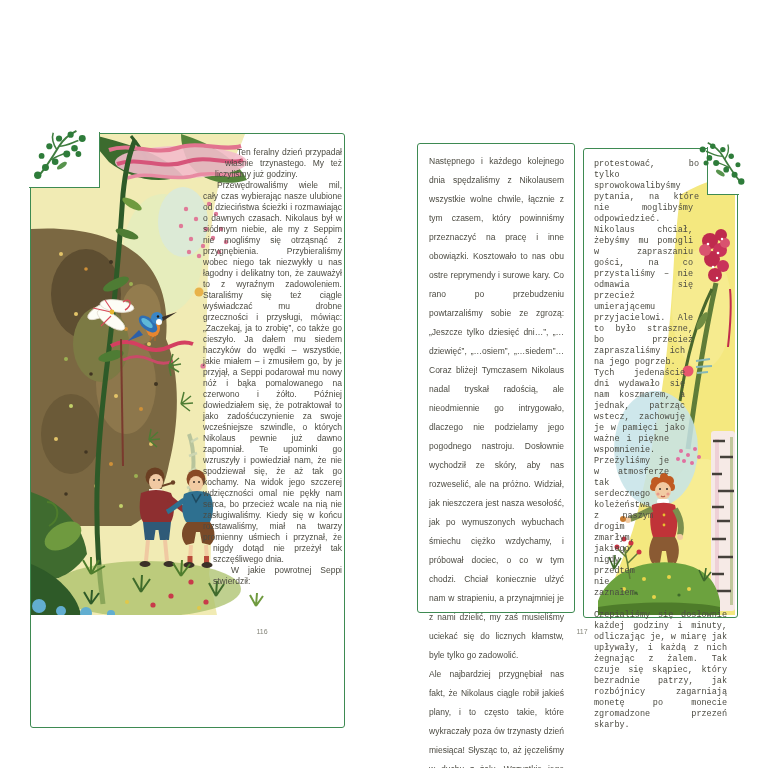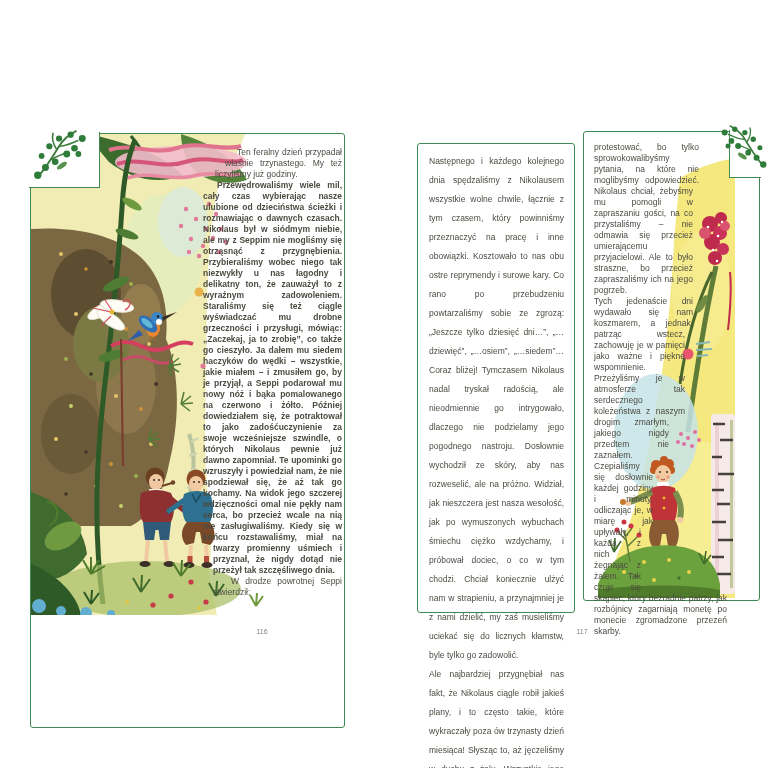--- a/index.html
+++ b/index.html
@@ -3,35 +3,35 @@
 <meta charset="utf-8">
 <style>
   html,body{margin:0;padding:0;}
   body{width:768px;height:768px;background:#ffffff;overflow:hidden;
        font-family:"Liberation Sans",sans-serif;}
   #spread{position:relative;width:768px;height:768px;}
   .panel{position:absolute;box-sizing:border-box;border:1.6px solid #3e8a52;
          border-radius:3px;background:#fff;}
   #left-panel{left:30px;top:133px;width:315px;height:595px;}
   #col1-panel{left:417px;top:143px;width:158px;height:470px;}
-  #col2-panel{left:583px;top:131px;width:177px;height:470px;}
+  #col2-panel{left:583px;top:148px;width:155px;height:470px;font-family:Liberation Mono, monospace;}
   .art{position:absolute;left:0;top:0;z-index:1;}
   .notch{position:absolute;background:#fff;z-index:3;}
   #notch-left{left:-1.6px;top:-1.6px;width:70px;height:55px;
       border-right:1.6px solid #3e8a52;border-bottom:1.6px solid #3e8a52;}
   #notch-right{right:-1.6px;top:-1.6px;width:31px;height:47px;
       border-left:1.6px solid #3e8a52;border-bottom:1.6px solid #3e8a52;}
   .ornament{position:absolute;overflow:visible;}
   #orn-l{left:1px;top:-7px;}
   #orn-r{right:-9px;top:-11px;transform:scaleX(-1);}
   .txt{position:relative;z-index:2;color:#4c4b42;font-size:8.5px;
        line-height:11px;text-align:justify;}
   .txt p{margin:0;}
   #left-text{position:absolute;left:172px;top:13px;width:139px;}
-  #left-text .ind{text-indent:14px;font-weight:bold;}
+  #left-text .ind{text-indent:14px;}
   #left-text .ind2{text-indent:18px;}
   #col1-text{position:absolute;left:11px;top:8px;width:135px;line-height:19px;}
   #col2-text{position:absolute;left:10px;top:10px;width:133px;}
   .fl{float:left;clear:left;}
   .fr{float:right;clear:right;}
   .pagenum{position:absolute;font-size:7px;color:#85857a;z-index:4;
            width:30px;text-align:center;}
   #pn-116{left:247px;top:628px;}
   #pn-117{left:567px;top:628px;}
 </style>
@@ -237,21 +237,21 @@
     </div>
 
     <div id="left-text" class="txt">
       <div class="fl" style="width:34px;height:11px"></div>
       <div class="fl" style="width:22px;height:11px"></div>
       <div class="fl" style="width:12px;height:11px"></div>
       <div class="fl" style="width:0;height:363px"></div>
       <div class="fl" style="width:10px;height:55px"></div>
       <p>Ten feralny dzień przypadał właśnie trzynastego. My też liczyliśmy już godziny.</p>
       <p class="ind">Przewędrowaliśmy wiele mil, cały czas wybierając nasze ulubione od dzieciństwa ścieżki i rozmawiając o dawnych czasach. Nikolaus był w siódmym niebie, ale my z Seppim nie mogliśmy się otrząsnąć z przygnębienia. Przybieraliśmy wobec niego tak niezwykły u nas łagodny i delikatny ton, że zauważył to z wyraźnym zadowoleniem. Staraliśmy się też ciągle wyświadczać mu drobne grzeczności i przysługi, mówiąc: „Zaczekaj, ja to zrobię”, co także go cieszyło. Ja dałem mu siedem haczyków do wędki – wszystkie, jakie miałem – i zmusiłem go, by je przyjął, a Seppi podarował mu nowy nóż i bąka pomalowanego na czerwono i żółto. Później dowiedziałem się, że potraktował to jako zadośćuczynienie za swoje wcześniejsze szwindle, o których Nikolaus pewnie już dawno zapomniał. Te upominki go wzruszyły i powiedział nam, że nie spodziewał się, że aż tak go kochamy. Na widok jego szczerej wdzięczności omal nie pękły nam serca, bo przecież wcale na nią nie zasługiwaliśmy. Kiedy się w końcu rozstawaliśmy, miał na twarzy promienny uśmiech i przyznał, że nigdy dotąd nie przeżył tak szczęśliwego dnia.</p>
-      <p class="ind2">W drodze powrotnej Seppi stwierdził:</p>
+      <p class="ind2">W jakie powrotnej Seppi stwierdził:</p>
     </div>
   </div>
 
   <div id="col1-panel" class="panel">
     <div id="col1-text" class="txt">
       <p>Następnego i każdego kolejnego dnia spędzaliśmy z Nikolausem wszystkie wolne chwile, łącznie z tym czasem, który powinniśmy przeznaczyć na pracę i inne obowiązki. Kosztowało to nas obu ostre reprymendy i surowe kary. Co rano po przebudzeniu powtarzaliśmy sobie ze zgrozą: „Jeszcze tylko dziesięć dni…”, „…dziewięć”, „…osiem”, „…siedem”… Coraz bliżej! Tymczasem Nikolaus nadal tryskał radością, ale nieodmiennie go intrygowało, dlaczego nie podzielamy jego pogodnego nastroju. Dosłownie wychodził ze skóry, aby nas rozweselić, ale na próżno. Widział, jak nieszczera jest nasza wesołość, jak po wymuszonych wybuchach śmiechu ciężko wzdychamy, i próbował dociec, o co w tym chodzi. Chciał koniecznie ulżyć nam w strapieniu, a przynajmniej je z nami dzielić, my zaś musieliśmy uciekać się do licznych kłamstw, byle tylko go zadowolić.</p>
       <p>Ale najbardziej przygnębiał nas fakt, że Nikolaus ciągle robił jakieś plany, i to często takie, które wykraczały poza ów trzynasty dzień miesiąca! Słysząc to, aż jęczeliśmy w duchu z żalu. Wszystkie jego wysiłki zmierzały do znalezienia sposobu, by nas pocieszyć. Wreszcie, kiedy zostały mu już tylko trzy dni, wpadł na dobry pomysł i wprost nie posiadał się z radości: postanowił urządzić zabawę z tańcami dla chłopców i dziewcząt. Miała się odbyć w lesie, tam gdzie po raz pierwszy spotkaliśmy Szatana, w czternastym dniu miesiąca. Co za potworność, przecież na ten dzień przypadnie jego pogrzeb! Nie śmieliśmy jednak</p>
     </div>
   </div>
 

